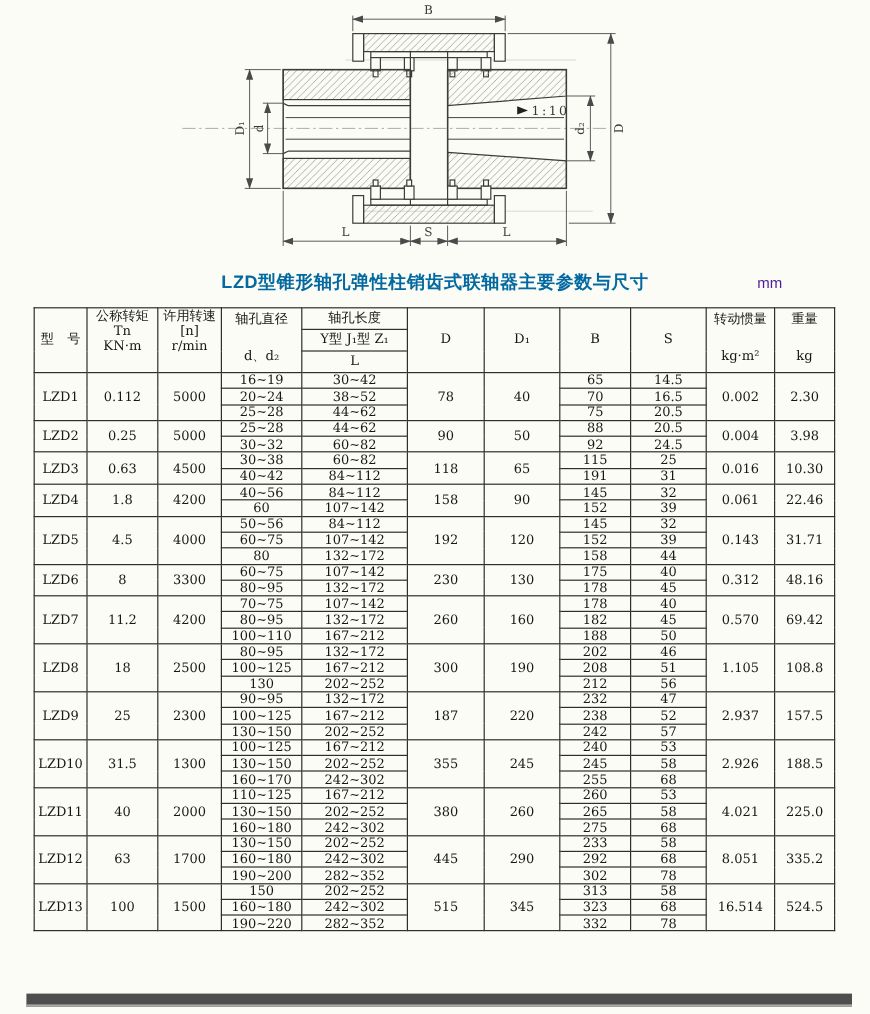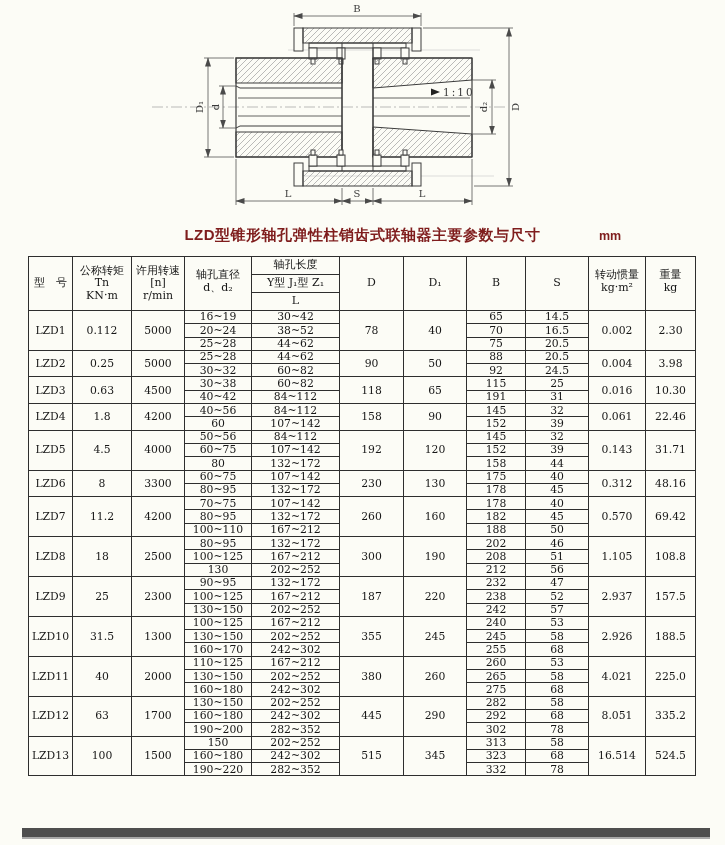--- a/index.html
+++ b/index.html
@@ -5,33 +5,33 @@
   html,body{margin:0;padding:0;}
   body{
     width:725px;height:845px;position:relative;
     background:#fcfcf6;color:#222;
     font-family:"Liberation Sans","DejaVu Sans",sans-serif;
     overflow:hidden;
   }
   .diagram-wrap{position:absolute;left:0;top:0;width:725px;height:215px;}
   svg text{font-family:"DejaVu Serif","Liberation Serif",serif;fill:#3a3a3a;}
   .title-row{position:absolute;top:226px;left:0;width:725px;text-align:center;
-    font-size:15px;font-weight:bold;color:#7f1d1d;letter-spacing:0.5px;}
-  .unit-label{position:absolute;top:229px;left:599px;font-size:12.5px;font-weight:bold;color:#7f1d1d;}
+    font-size:15px;font-weight:bold;color:#0369a1;letter-spacing:0.5px;}
+  .unit-label{position:absolute;top:229px;left:631px;font-size:12.5px;font-weight:normal;color:#4c1d95;}
   .table-wrap{position:absolute;left:28px;top:256px;width:667px;}
   table{border-collapse:collapse;table-layout:fixed;width:667px;
     font-family:"DejaVu Serif","Liberation Serif",serif;color:#171717;}
   th,td{border:1px solid #2e2e2e;text-align:center;vertical-align:middle;
     padding:0;font-weight:normal;overflow:hidden;white-space:nowrap;}
   table{border:1.5px solid #222;}
   thead th{font-size:11px;height:17px;line-height:1.15;}
   tbody td{font-size:10.8px;height:12.3px;line-height:1.05;}
   .hdr-stack{display:flex;flex-direction:column;align-items:center;width:100%;}
-  .stack3{justify-content:center;height:52px;}
-  .stack2{justify-content:center;height:44px;padding:3px 0 6px;}
+  .stack3{justify-content:flex-start;height:52px;}
+  .stack2{justify-content:space-between;height:44px;padding:3px 0 6px;}
   .notes{position:absolute;left:38px;top:792px;font-size:11.5px;color:#1c1c1c;
     font-family:"DejaVu Serif","Liberation Serif",serif;line-height:1.55;}
   .notes .note2{padding-left:17px;}
   .bottom-bar{position:absolute;left:22px;top:828px;width:688px;height:9px;
     background:#4e4e4e;border-bottom:2px solid #a8a8a8;}
 </style>
 </head>
 <body>
 
 <div class="diagram-wrap">
@@ -484,21 +484,21 @@
           <td>68</td>
         </tr>
         <tr>
           <td rowspan="3">LZD12</td>
           <td rowspan="3">63</td>
           <td rowspan="3">1700</td>
           <td>130~150</td>
           <td>202~252</td>
           <td rowspan="3">445</td>
           <td rowspan="3">290</td>
-          <td>282</td>
+          <td>233</td>
           <td>58</td>
           <td rowspan="3">8.051</td>
           <td rowspan="3">335.2</td>
         </tr>
         <tr>
           <td>160~180</td>
           <td>242~302</td>
           <td>292</td>
           <td>68</td>
         </tr>

